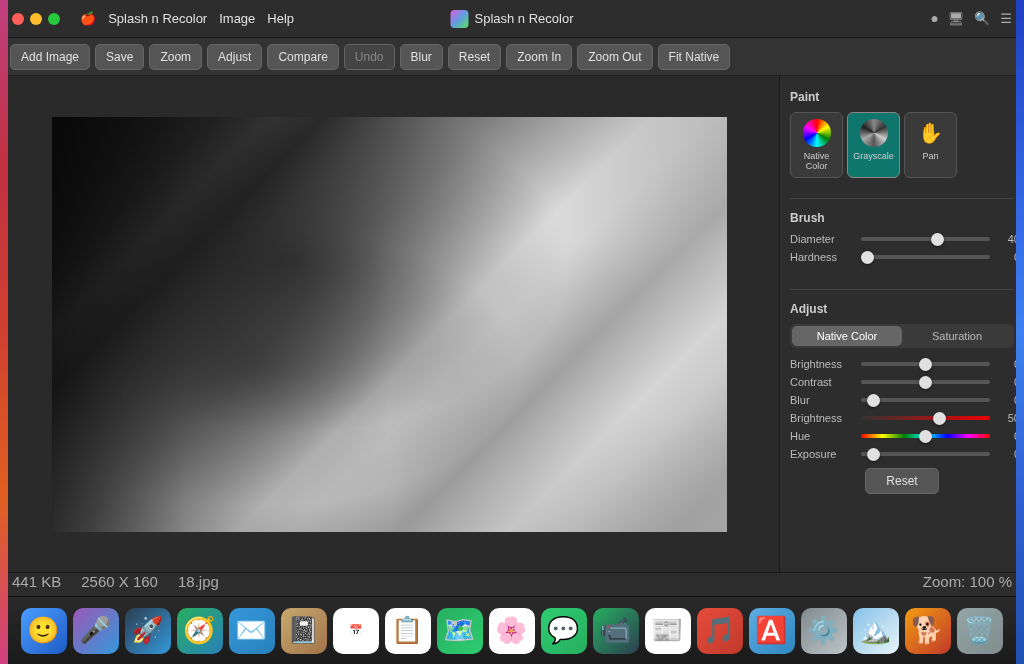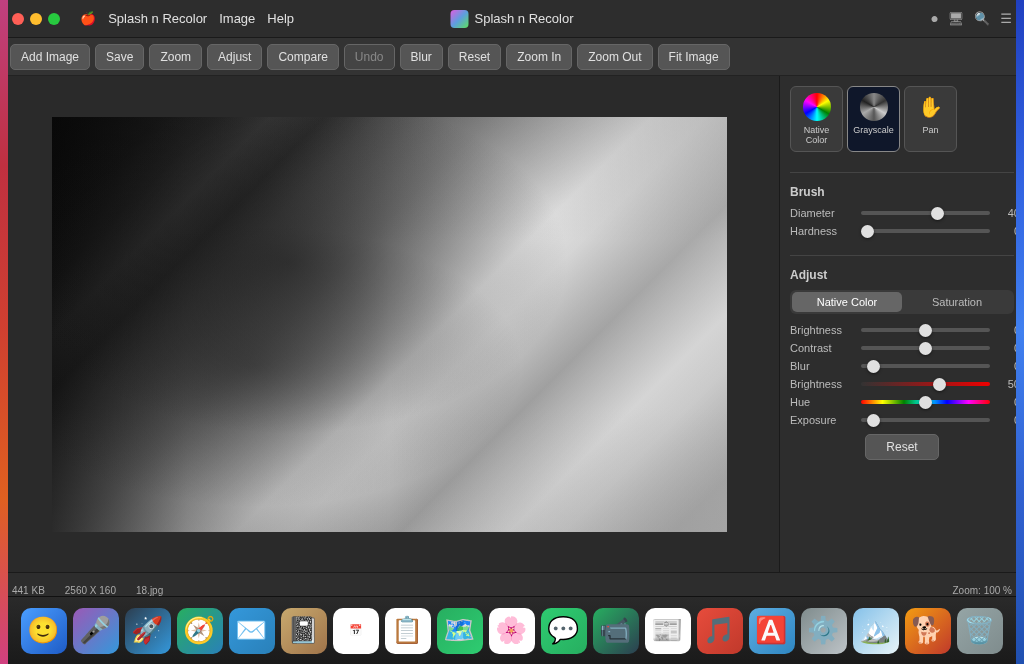--- a/index.html
+++ b/index.html
@@ -158,25 +158,25 @@
         radial-gradient(ellipse at 30% 60%, rgba(30,30,30,0.5) 0%, transparent 40%),
         linear-gradient(to right, rgba(5,5,5,0.7) 0%, rgba(10,10,10,0.3) 20%, transparent 50%, rgba(180,180,180,0.2) 70%, rgba(200,200,200,0.4) 100%),
         linear-gradient(to bottom, rgba(40,40,40,0.2) 0%, transparent 30%, transparent 70%, rgba(150,150,150,0.3) 100%);
     }
 
     
     .status-bar {
       background: #2d2d2d;
       height: 24px;
       display: flex;
-      align-items: flex-end;
+      align-items: flex-start;
       padding: 0 12px;
       border-top: 1px solid #1a1a1a;
       color: #aaa;
-      font-size: 10px;
+      font-size: 15px;
       gap: 20px;
     }
     .status-right {
       margin-left: auto;
     }
 
     
     .right-panel {
       width: 245px;
       background: #2d2d2d;
@@ -208,21 +208,21 @@
       border-radius: 6px;
       padding: 6px 2px;
       display: flex;
       flex-direction: column;
       align-items: center;
       gap: 4px;
       cursor: pointer;
     }
     .paint-mode.active {
       border-color: #888;
-      background: #0f172a;
+      background: #0f766e;
     }
     .paint-mode-icon {
       width: 28px;
       height: 28px;
       display: flex;
       align-items: center;
       justify-content: center;
       font-size: 18px;
     }
     .paint-mode-label {
@@ -252,21 +252,21 @@
     
     .pan-icon {
       width: 28px; height: 28px;
       display: flex; align-items: center; justify-content: center;
       font-size: 20px;
       color: #ccc;
     }
 
     
     .brush-section {
-      margin-bottom: 4px;
+      margin-bottom: 12px;
     }
     .slider-row {
       display: flex;
       align-items: center;
       margin-bottom: 6px;
       gap: 6px;
     }
     .slider-label {
       color: #bbb;
       font-size: 11px;
@@ -421,35 +421,36 @@
   <button class="toolbar-btn">Add Image</button>
   <button class="toolbar-btn">Save</button>
   <button class="toolbar-btn">Zoom</button>
   <button class="toolbar-btn">Adjust</button>
   <button class="toolbar-btn">Compare</button>
   <button class="toolbar-btn disabled">Undo</button>
   <button class="toolbar-btn">Blur</button>
   <button class="toolbar-btn">Reset</button>
   <button class="toolbar-btn">Zoom In</button>
   <button class="toolbar-btn">Zoom Out</button>
-  <button class="toolbar-btn">Fit Image</button>
+  <button class="toolbar-btn">Fit Native</button>
 </div>
 
 <div class="main-content">
 
   <div class="canvas-area">
     <div class="canvas-image">
       <div class="canvas-image-inner">
         <div class="photo-overlay"></div>
       </div>
     </div>
   </div>
 
   <div class="right-panel">
 
+    <div class="panel-section-title">Paint</div>
     <div class="paint-modes">
       <div class="paint-mode">
         <div class="native-color-icon paint-mode-icon"></div>
         <span class="paint-mode-label">Native Color</span>
       </div>
       <div class="paint-mode active">
         <div class="grayscale-icon paint-mode-icon"></div>
         <span class="paint-mode-label">Grayscale</span>
       </div>
       <div class="paint-mode">

